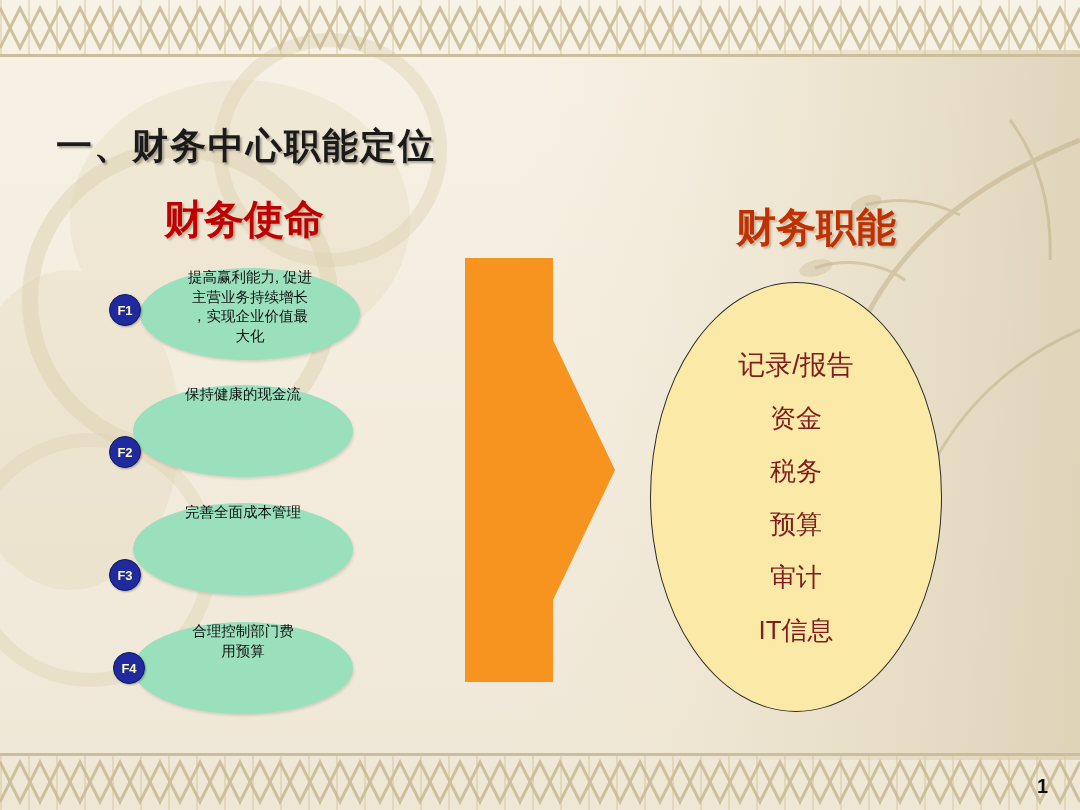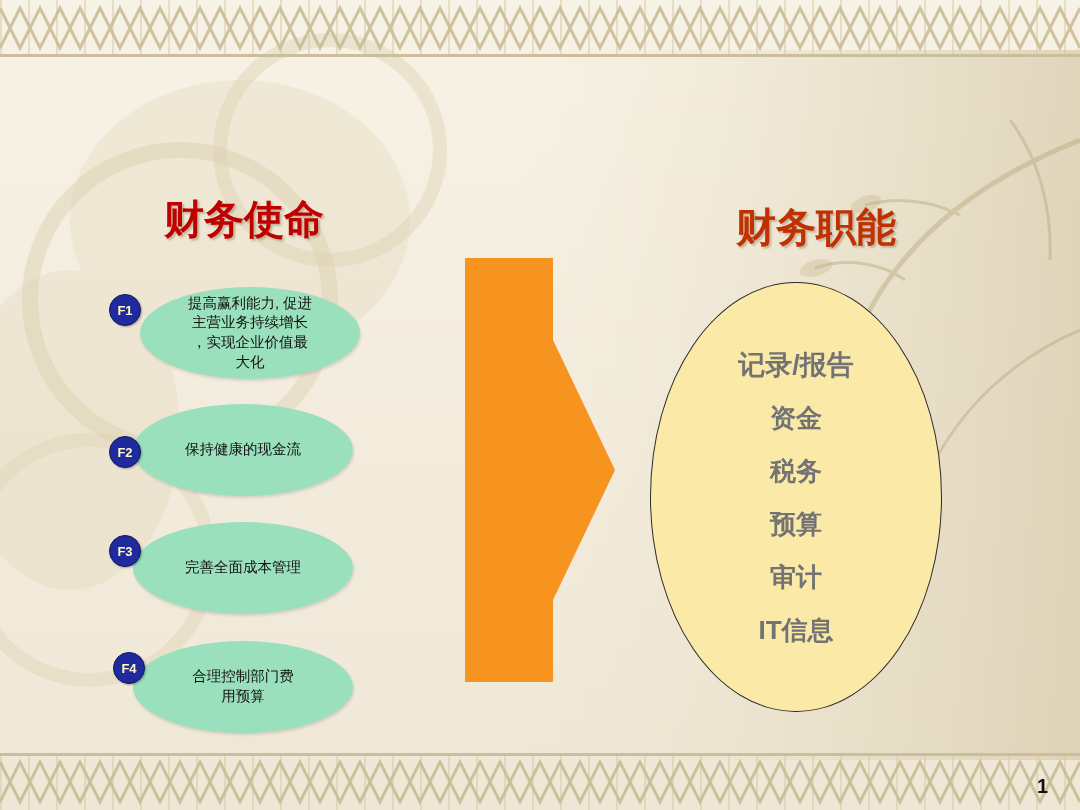--- a/index.html
+++ b/index.html
@@ -80,25 +80,23 @@
   .heading-right { left: 736px; top: 200px; color: #c03000; }
 
   
   .mission {
     position: absolute;
     width: 220px;
     height: 92px;
     border-radius: 50%;
     background: #9ae0bd;
     display: flex;
-    align-items: center;
     justify-content: center;
     text-align: center;
     box-shadow: 1px 2px 3px rgba(0,0,0,.12);
-    margin-top: 19px;
   }
   .mission-text {
     font-size: 14.5px;
     line-height: 1.35;
     color: #111;
     padding: 0 22px;
     white-space: pre-line;
   }
   .mission-1 { left: 140px; top: 268px; }
   .mission-2 { left: 133px; top: 385px; }
@@ -115,21 +113,21 @@
     color: #fef9c3;
     font-size: 13px;
     font-weight: bold;
     display: flex;
     align-items: center;
     justify-content: center;
     box-shadow: 1px 1px 2px rgba(0,0,0,.3);
   }
   .badge-1 { left: 109px; top: 294px; }
   .badge-2 { left: 109px; top: 436px; }
-  .badge-3 { left: 109px; top: 535px; }
+  .badge-3 { left: 109px; top: 559px; }
   .badge-4 { left: 113px; top: 652px; }
 
   
   .arrow {
     position: absolute;
     left: 465px;
     top: 258px;
     width: 150px;
     height: 424px;
   }
@@ -144,22 +142,22 @@
     border-radius: 50%;
     background: #fbe9a7;
     border: 1.6px solid #2b2b2b;
     display: flex;
     flex-direction: column;
     align-items: center;
     justify-content: center;
   }
   .func-item {
     font-size: 26px;
-    font-weight: bold;
-    color: #737373;
+    font-weight: normal;
+    color: #7f1d1d;
     margin: 9px 0;
     white-space: nowrap;
   }
   .func-item.first { font-size: 27px; }
 
   
   .page-num {
     position: absolute;
     right: 32px;
     bottom: 12px;
@@ -222,20 +220,21 @@
     <g stroke="#c9bc96" fill="none" stroke-width="3" opacity=".9">
       <path d="M0 8 L20 48 L40 8 L60 48 L80 8 L100 48 L120 8 L140 48 L160 8 L180 48 L200 8 L220 48 L240 8 L260 48 L280 8 L300 48 L320 8 L340 48 L360 8 L380 48 L400 8 L420 48 L440 8 L460 48 L480 8 L500 48 L520 8 L540 48 L560 8 L580 48 L600 8 L620 48 L640 8 L660 48 L680 8 L700 48 L720 8 L740 48 L760 8 L780 48 L800 8 L820 48 L840 8 L860 48 L880 8 L900 48 L920 8 L940 48 L960 8 L980 48 L1000 8 L1020 48 L1040 8 L1060 48 L1080 8"></path>
       <path d="M0 48 L20 8 L40 48 L60 8 L80 48 L100 8 L120 48 L140 8 L160 48 L180 8 L200 48 L220 8 L240 48 L260 8 L280 48 L300 8 L320 48 L340 8 L360 48 L380 8 L400 48 L420 8 L440 48 L460 8 L480 48 L500 8 L520 48 L540 8 L560 48 L580 8 L600 48 L620 8 L640 48 L660 8 L680 48 L700 8 L720 48 L740 8 L760 48 L780 8 L800 48 L820 8 L840 48 L860 8 L880 48 L900 8 L920 48 L940 8 L960 48 L980 8 L1000 48 L1020 8 L1040 48 L1060 8 L1080 48"></path>
       <g transform="translate(0,754)">
         <path d="M0 8 L20 48 L40 8 L60 48 L80 8 L100 48 L120 8 L140 48 L160 8 L180 48 L200 8 L220 48 L240 8 L260 48 L280 8 L300 48 L320 8 L340 48 L360 8 L380 48 L400 8 L420 48 L440 8 L460 48 L480 8 L500 48 L520 8 L540 48 L560 8 L580 48 L600 8 L620 48 L640 8 L660 48 L680 8 L700 48 L720 8 L740 48 L760 8 L780 48 L800 8 L820 48 L840 8 L860 48 L880 8 L900 48 L920 8 L940 48 L960 8 L980 48 L1000 8 L1020 48 L1040 8 L1060 48 L1080 8"></path>
         <path d="M0 48 L20 8 L40 48 L60 8 L80 48 L100 8 L120 48 L140 8 L160 48 L180 8 L200 48 L220 8 L240 48 L260 8 L280 48 L300 8 L320 48 L340 8 L360 48 L380 8 L400 48 L420 8 L440 48 L460 8 L480 48 L500 8 L520 48 L540 8 L560 48 L580 8 L600 48 L620 8 L640 48 L660 8 L680 48 L700 8 L720 48 L740 8 L760 48 L780 8 L800 48 L820 8 L840 48 L860 8 L880 48 L900 8 L920 48 L940 8 L960 48 L980 8 L1000 48 L1020 8 L1040 48 L1060 8 L1080 48"></path>
       </g>
     </g>
   </svg>
 
+  <div class="slide-title">一、财务中心职能定位</div>
 
   <div class="col-heading heading-left">财务使命</div>
 
   <div class="col-heading heading-right">财务职能</div>
 
   <div class="mission mission-1">
     <div class="mission-text">提高赢利能力, 促进
 主营业务持续增长
 ，实现企业价值最
 大化</div>

